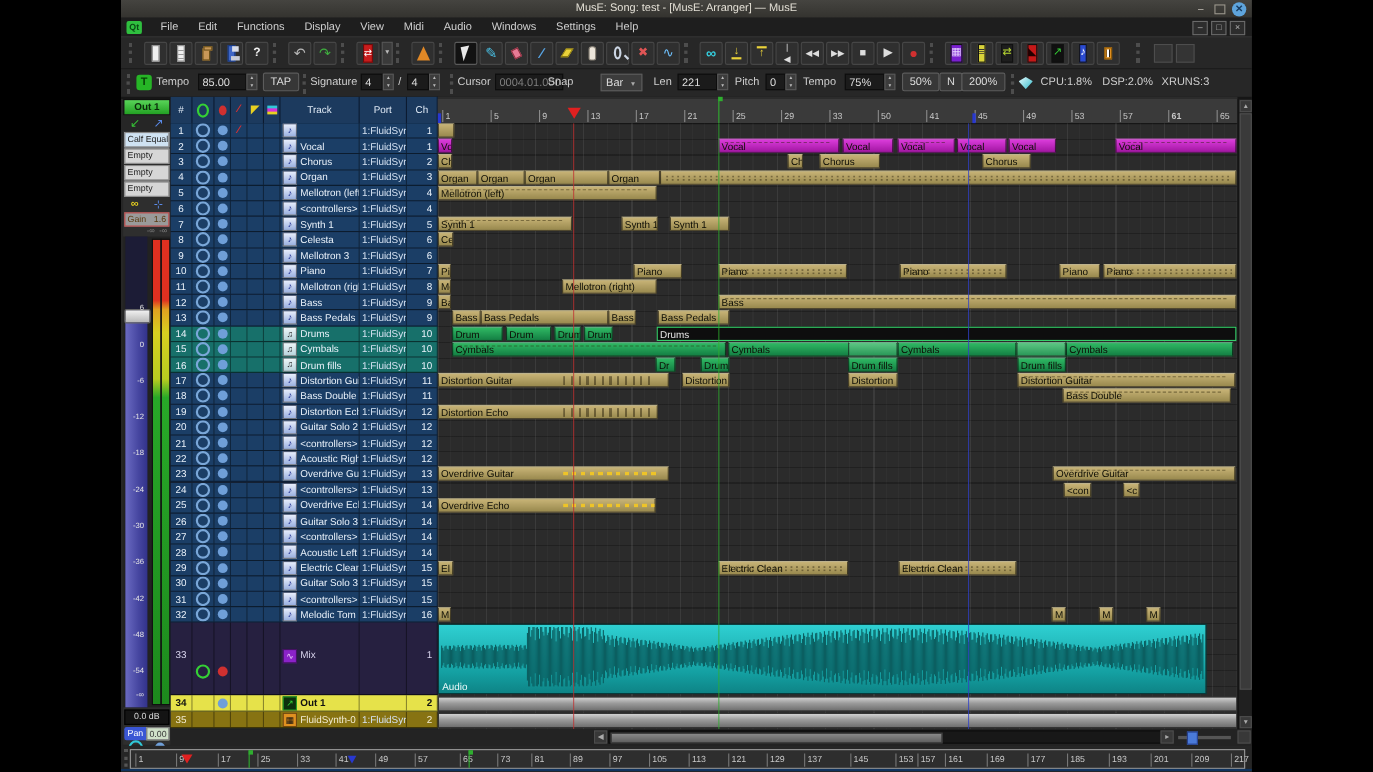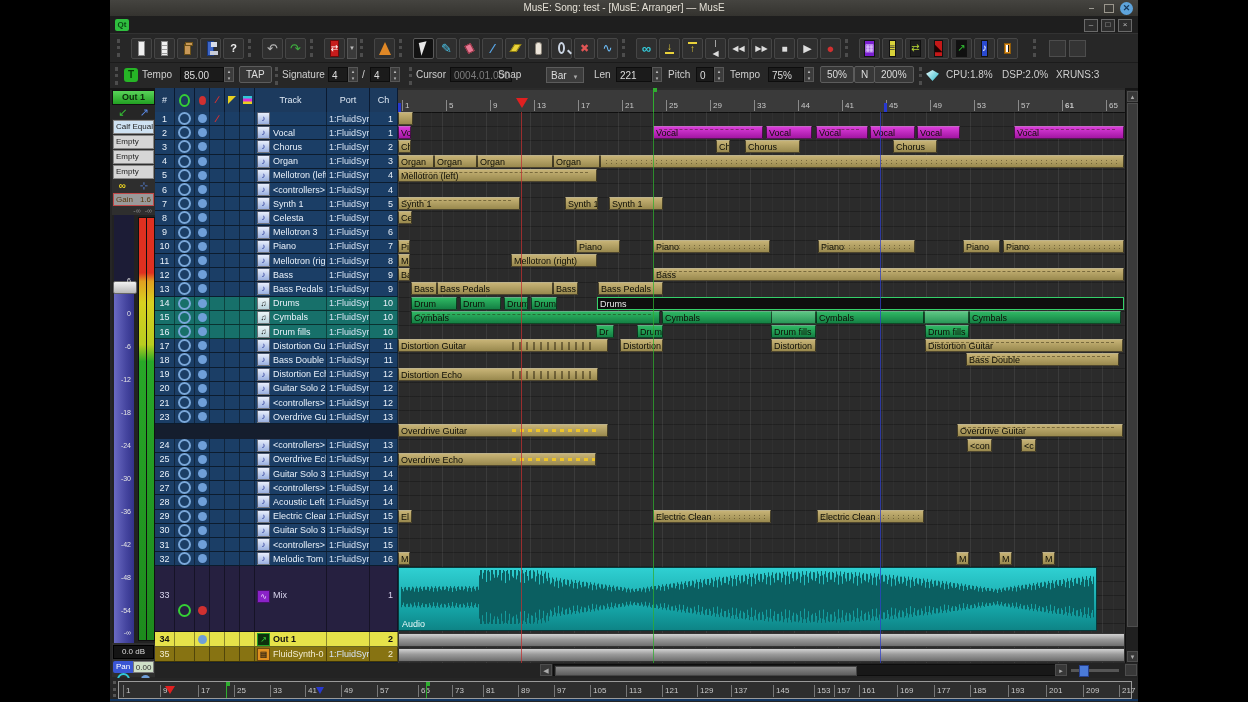--- a/index.html
+++ b/index.html
@@ -173,20 +173,21 @@
 
   <div id="titlebar">
     <span>MusE: Song: test - [MusE: Arranger] — MusE</span>
     <span class="winbtn" style="right:40px">–</span>
     <span class="winbtn" id="win-restore" style="right:24px"></span>
     <span class="winbtn" id="win-close" style="right:5px">✕</span>
   </div>
 
   <div id="menubar">
     <span id="qt-badge">Qt</span>
+    <span id="menu-items"><span class="menu-item">File</span><span class="menu-item">Edit</span><span class="menu-item">Functions</span><span class="menu-item">Display</span><span class="menu-item">View</span><span class="menu-item">Midi</span><span class="menu-item">Audio</span><span class="menu-item">Windows</span><span class="menu-item">Settings</span><span class="menu-item">Help</span></span>
     <span id="mdi-box">
         <span class="mdibtn">–</span>
         <span class="mdibtn">□</span>
         <span class="mdibtn">×</span>
       </span>
   </div>
 
   <div id="toolbar1">
       <div class="tb-sep"></div>
       <button class="tbtn">
@@ -819,21 +820,21 @@
           <div class="tcell " style="left: 55px; width: 15px;"></div>
           <div class="tcell " style="left: 70px; width: 15px;"></div>
           <div class="tcell " style="left: 85px; width: 15px;"></div>
           <div class="tcell " style="left: 100px; width: 72px;">
             <span class="ticon midi-i">♪</span>
             <span class="tname">Acoustic Right</span>
           </div>
           <div class="tcell tport" style="left: 172px; width: 43px;">1:FluidSyr</div>
           <div class="tcell tch" style="left: 215px; width: 28px;">12</div>
         </div>
-        <div class="t-row midi" style="top: 322px; height: 14.2px; text-decoration: underline;">
+        <div class="t-row midi" style="top: 336px; height: 14.2px; text-decoration: underline;">
           <div class="tcell tnum" style="left: 0px; width: 20px;">23</div>
           <div class="tcell " style="left: 20px; width: 20px;">
             <span class="ring"></span>
           </div>
           <div class="tcell " style="left: 40px; width: 15px;">
             <span class="dot"></span>
           </div>
           <div class="tcell " style="left: 55px; width: 15px;"></div>
           <div class="tcell " style="left: 70px; width: 15px;"></div>
           <div class="tcell " style="left: 85px; width: 15px;"></div>
@@ -1061,21 +1062,21 @@
     <div id="ruler">
         <span class="rlbl" style="left: 4px;">1</span>
         <span class="rlbl" style="left: 48px;">5</span>
         <span class="rlbl" style="left: 92px;">9</span>
         <span class="rlbl" style="left: 136px;">13</span>
         <span class="rlbl" style="left: 180px;">17</span>
         <span class="rlbl" style="left: 224px;">21</span>
         <span class="rlbl" style="left: 268px;">25</span>
         <span class="rlbl" style="left: 312px;">29</span>
         <span class="rlbl" style="left: 356px;">33</span>
-        <span class="rlbl" style="left: 400px;">44</span>
+        <span class="rlbl" style="left: 400px;">50</span>
         <span class="rlbl" style="left: 444px;">41</span>
         <span class="rlbl" style="left: 488px;">45</span>
         <span class="rlbl" style="left: 532px;">49</span>
         <span class="rlbl" style="left: 576px;">53</span>
         <span class="rlbl" style="left: 620px;">57</span>
         <span class="rlbl" style="left: 664px; font-weight: bold;">61</span>
         <span class="rlbl" style="left: 708px;">65</span>
         <div style="position: absolute; left: 118px; top: 8px; width: 0px; height: 0px; border-left: 6px solid transparent; border-right: 6px solid transparent; border-top: 10px solid rgb(224, 32, 32);"></div>
         <div style="position: absolute; left: 255px; top: -2px; width: 1px; height: 24px; background: rgb(47, 174, 47);">
           <div style="position: absolute; left: 0px; top: 0px; width: 4px; height: 4px; background: rgb(47, 174, 47);"></div>

